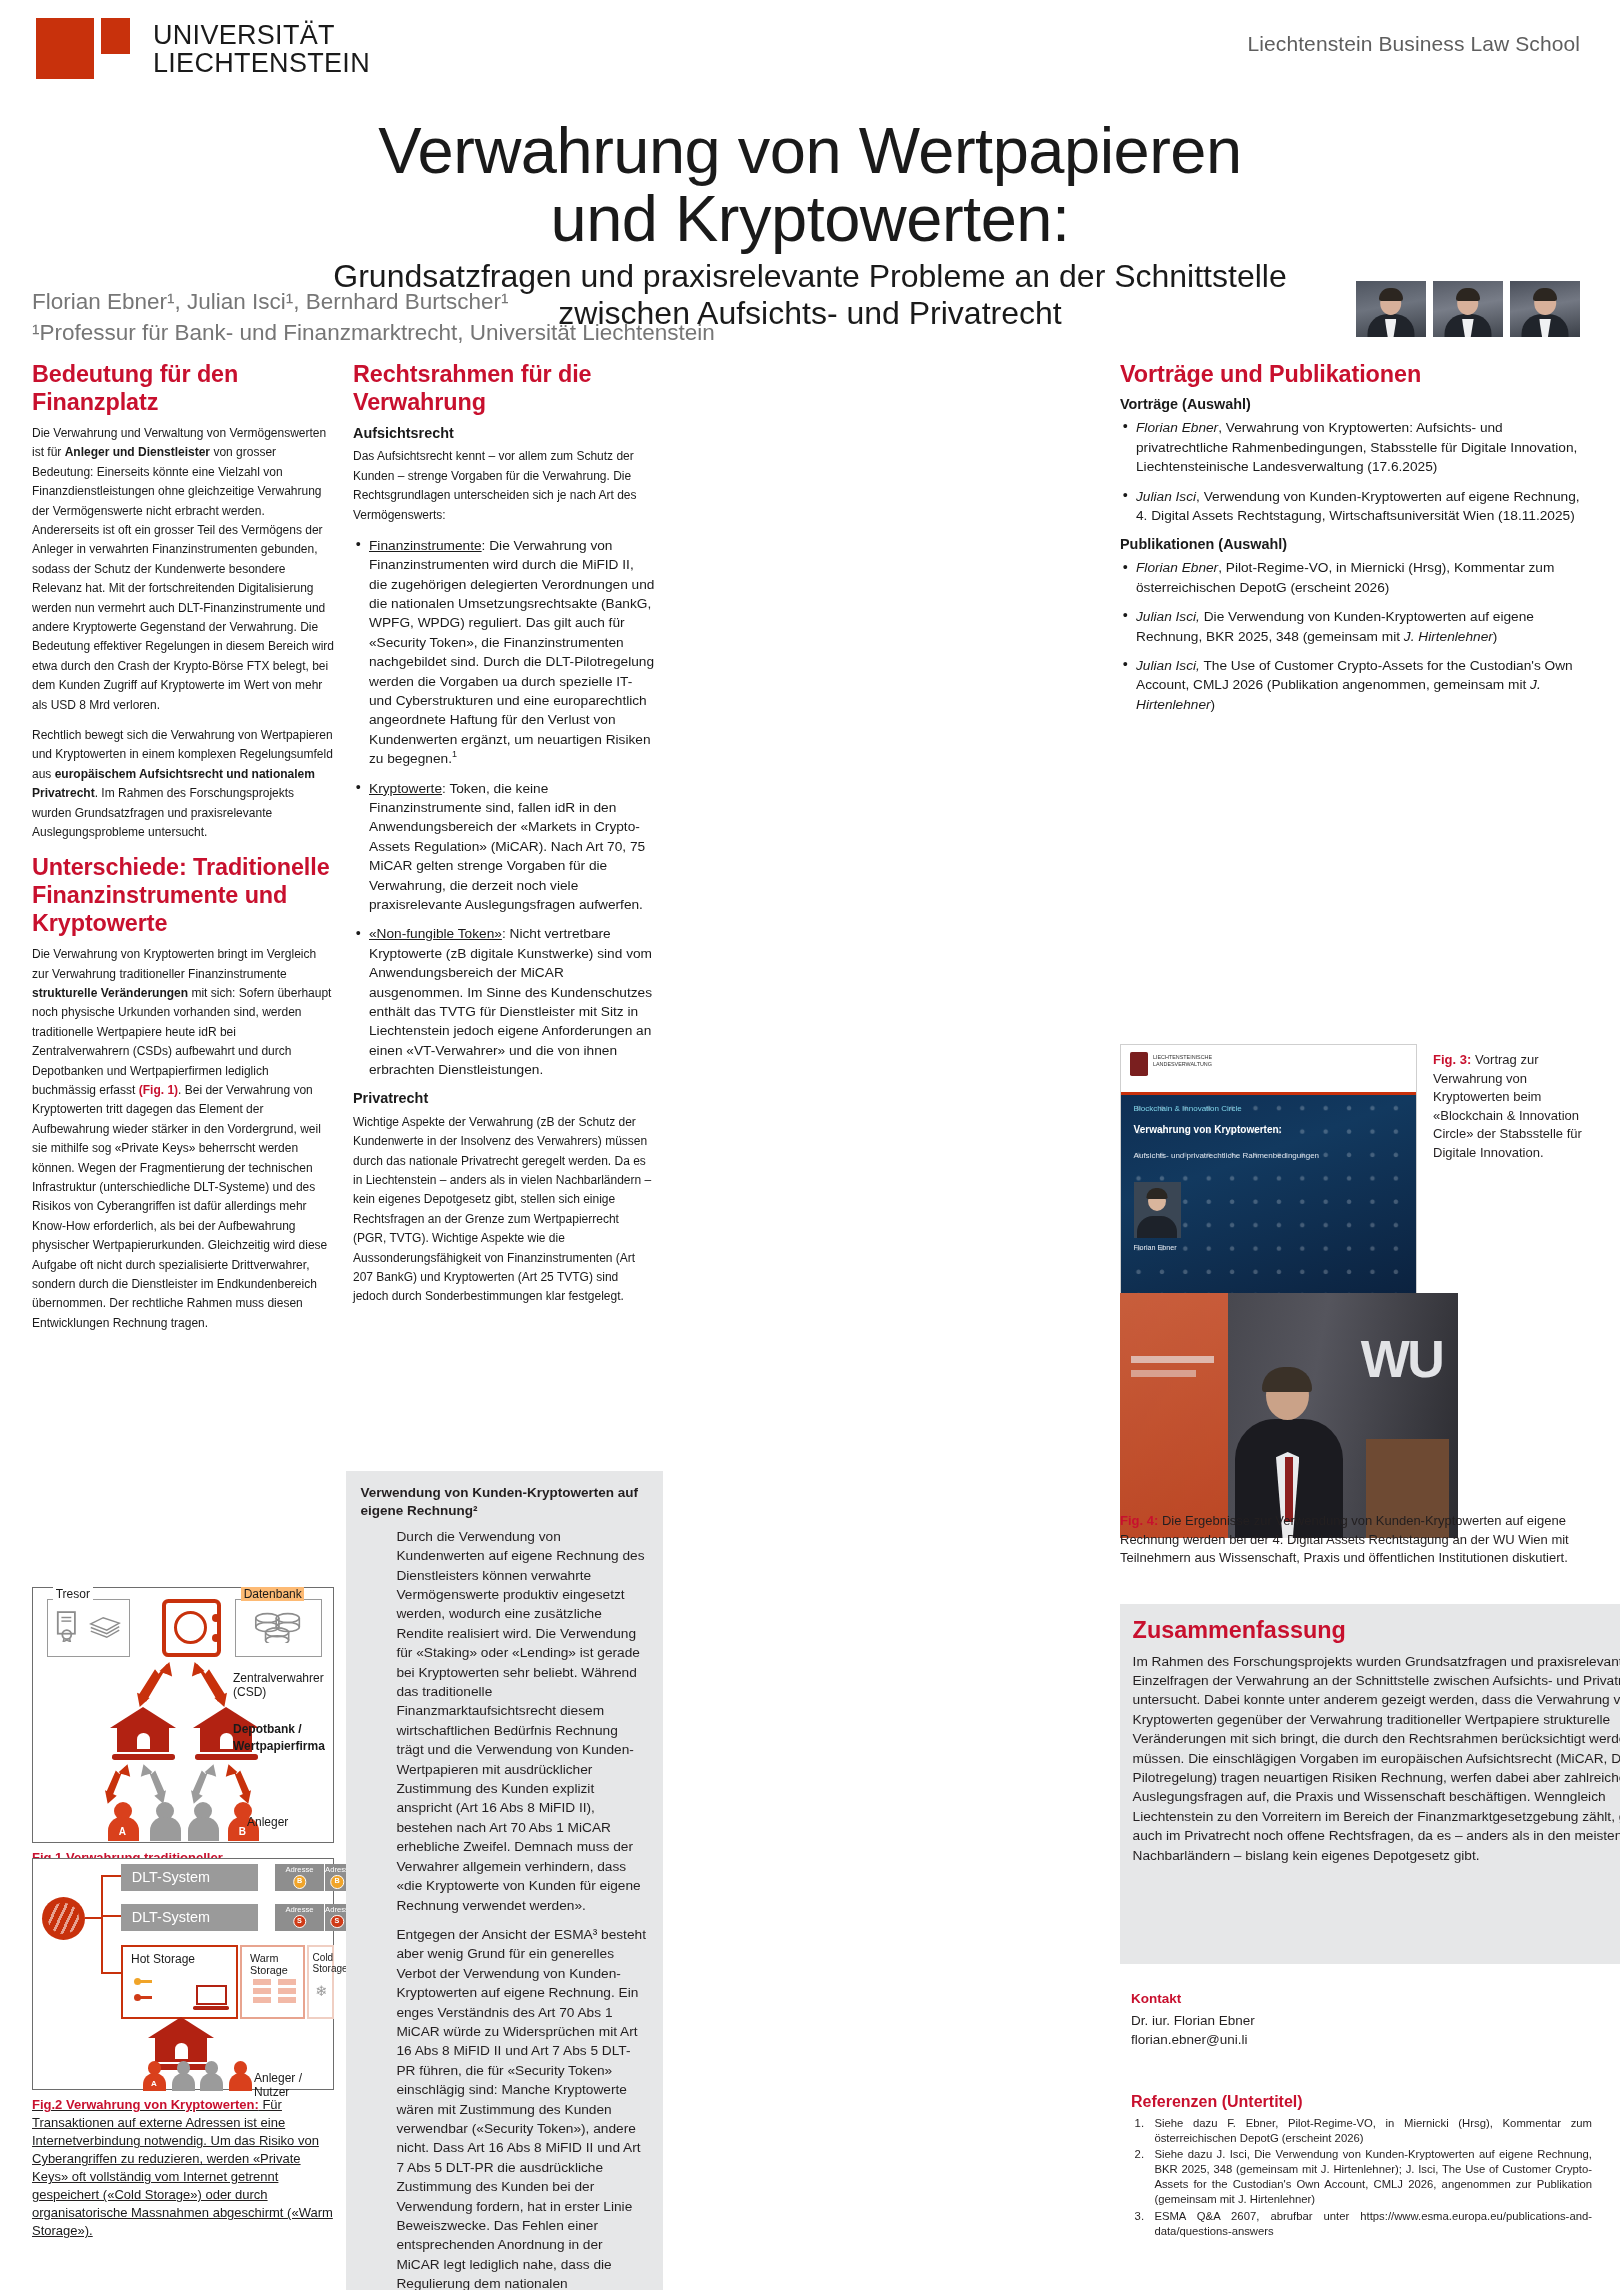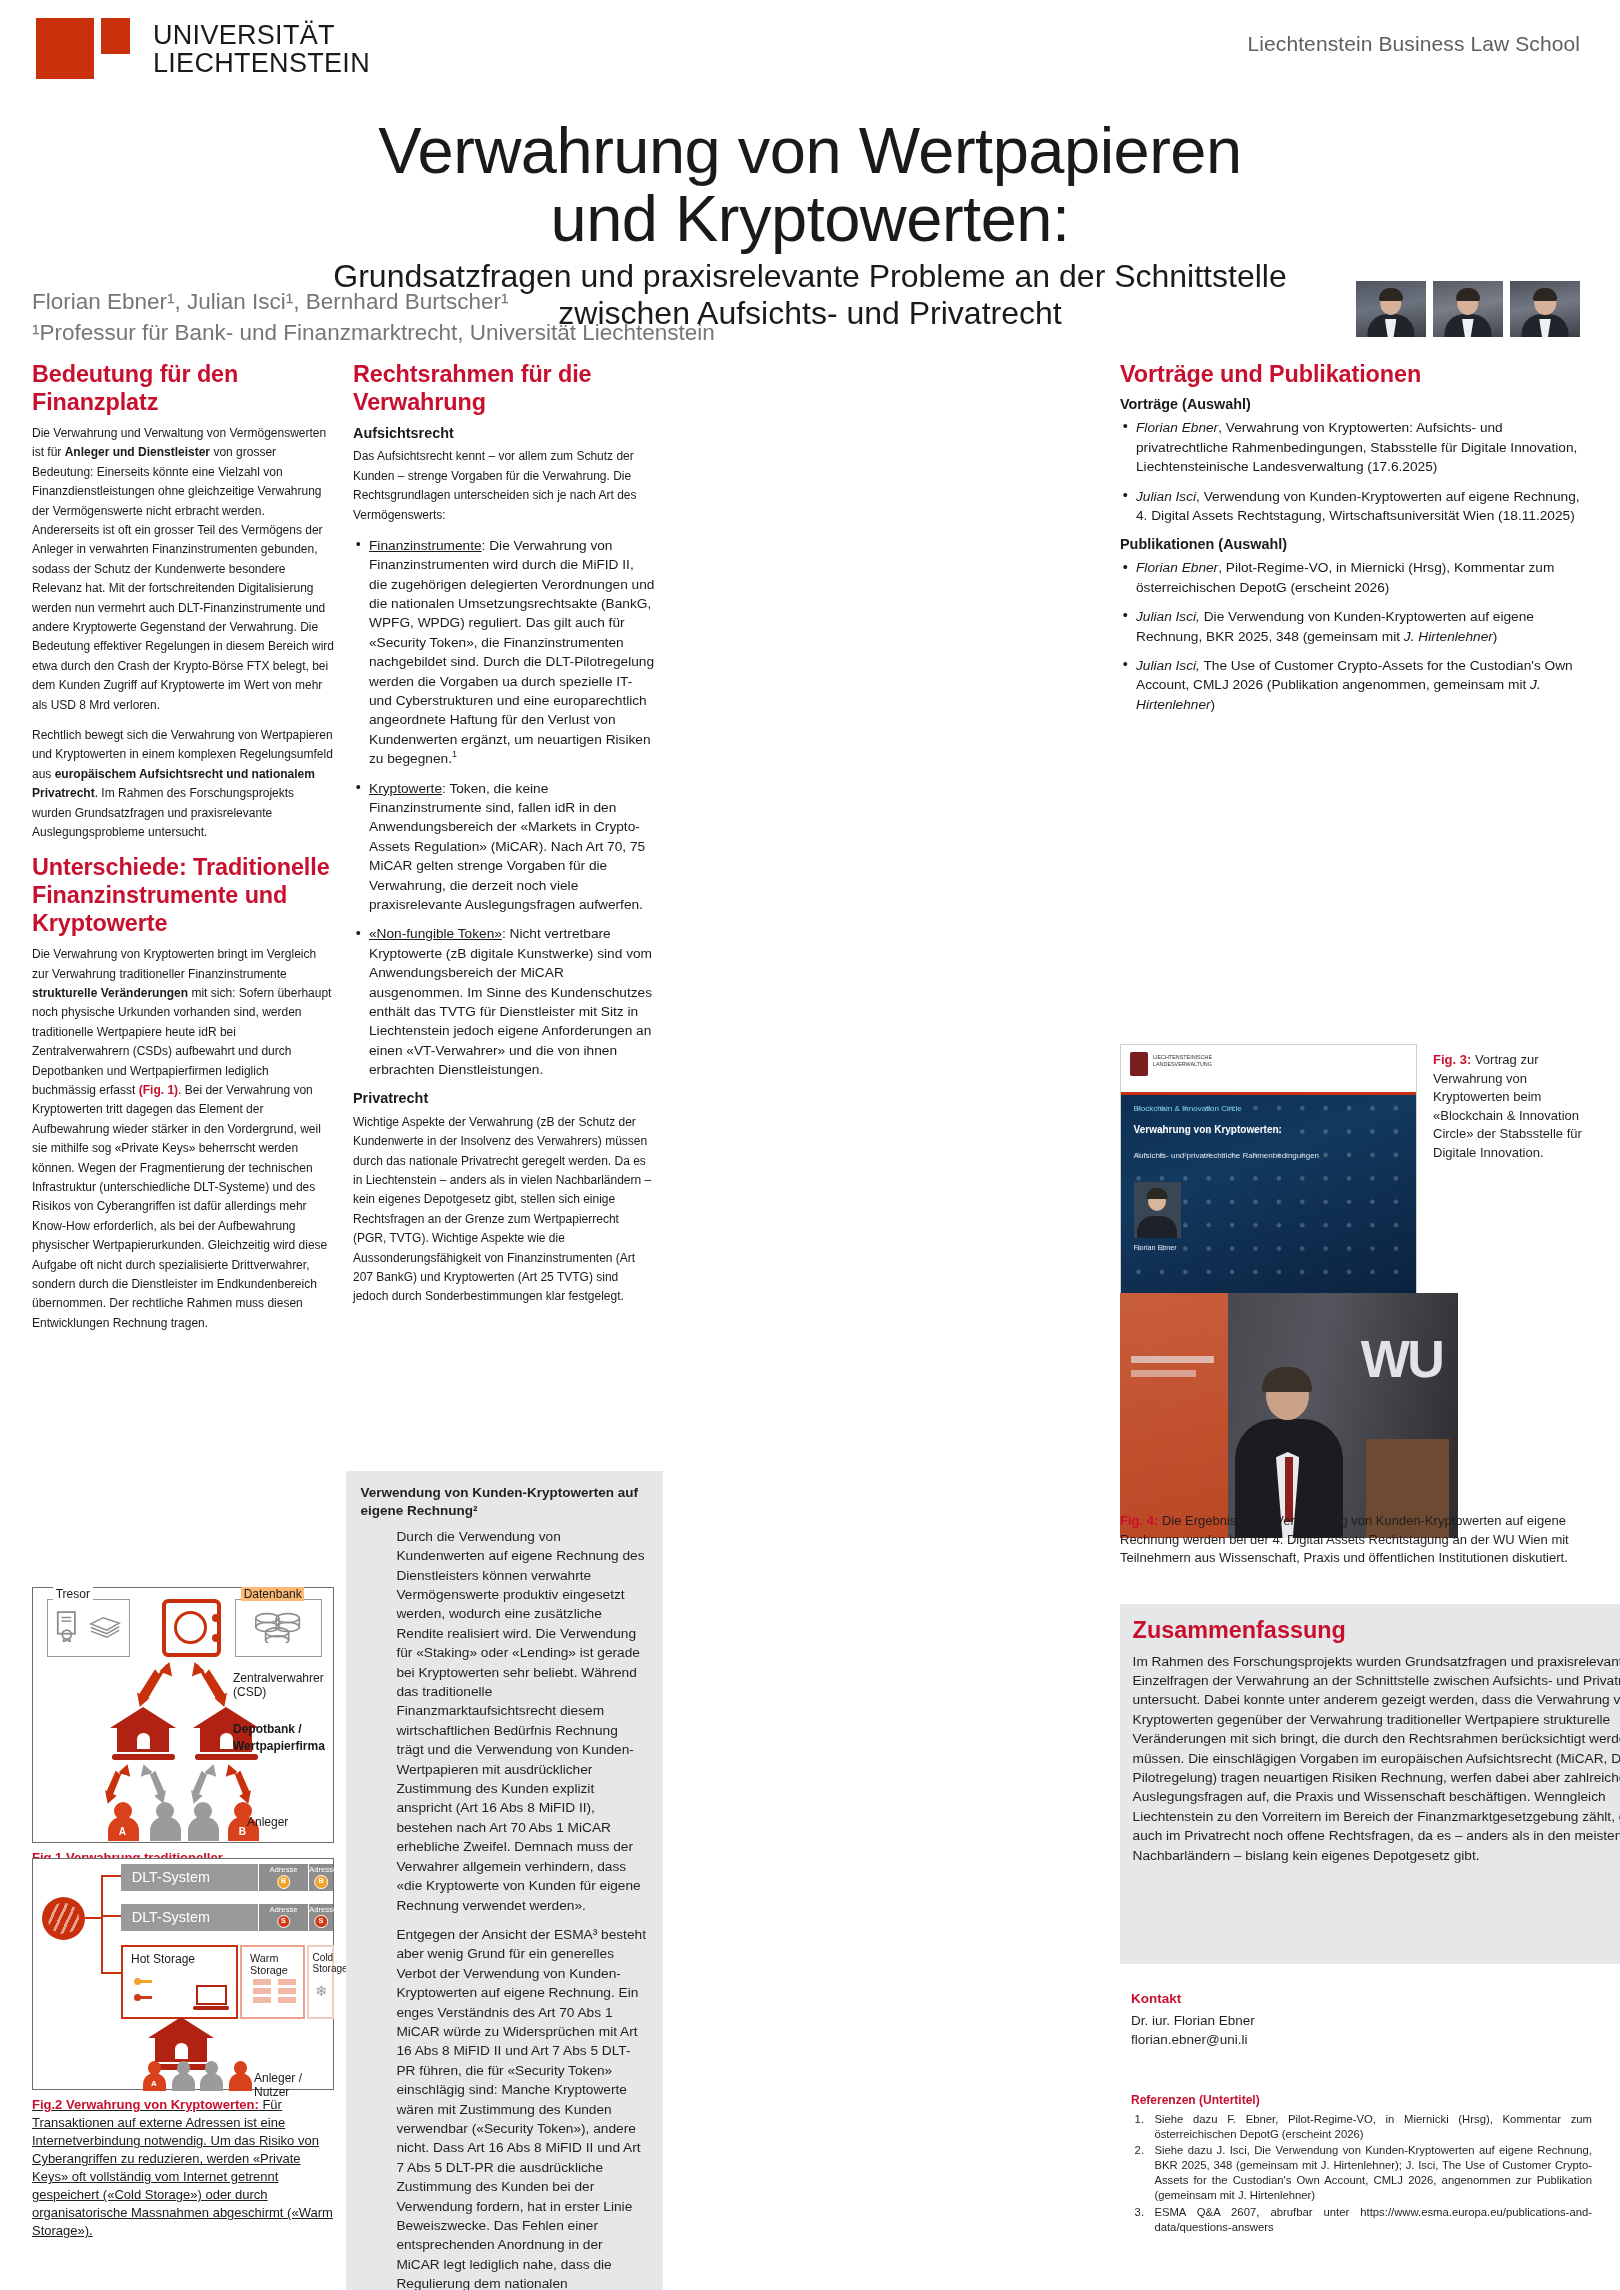--- a/index.html
+++ b/index.html
@@ -116,21 +116,21 @@
   .person.red .head, .person.red .torso { background: #d9401c; }
   .person.gry .head, .person.gry .torso { background: #9b9b9b; }
   .person .pl { position: absolute; left: 10.8px; top: 24px; font-size: 10px; color: #fff; font-weight: 600; }
   .arw { position: absolute; }
   .icon-cert, .icon-stack, .icon-db { position: absolute; }
 
   
   .fig2 { width: 302px; height: 232px; border: 1.3px solid #6d6d6d; position: relative; background: #fff; }
   .dlt-bar { position: absolute; height: 27px; background: #9a9a9a; color: #fff;
              font-size: 14.4px; line-height: 27px; padding-left: 10.8px; }
-  .adr-cell { position: absolute; top: 0; width: 50px; height: 27px; background: #8e8e8e; border-left: 1.8px solid #fff; }
+  .adr-cell { position: absolute; top: 0; width: 50px; height: 27px; background: #8e8e8e; border-left: 1.8px solid #fff; margin-left: 16px; }
   .adr-cell .lbl { font-size: 7.7px; color: #fff; text-align: center; display: block; line-height: 10px; padding-top: 0.9px; }
   .coin { position: absolute; left: 50%; top: 10.8px; transform: translateX(-50%);
           width: 13.5px; height: 13.5px; border-radius: 50%; border: 1.8px solid #fff; }
   .coin.y { background: #f0a429; } .coin.r { background: #cf3b17; }
   .coin .cl { position:absolute; inset:0; font-size: 7.2px; color:#fff; text-align:center; line-height:10px; font-weight:700;}
   .store { position: absolute; border: 2.3px solid #c8310c; background: #fff; }
   .store.warm { border-color: #e8a48f; }
   .store.cold { border-color: #f0cfc3; }
   .store .st { position: absolute; left: 8px; top: 5.4px; font-size: 12px; color: #1a1a1a; }
   .globe { position: absolute; left: 9px; top: 38px; width: 43px; height: 43px; border-radius: 50%;
@@ -204,21 +204,21 @@
   .zus-panel { position: absolute; left: 1120px; top: 1604px; width: 556px; height: 360px;
                background: #e6e7e8; padding: 12.6px 14.4px 12.6px 12.6px; }
   .zus-panel h2 { color:#c8102e; font-size: 23.4px; font-weight:700; margin-bottom: 8px; }
   .zus-panel p { font-size: 13.7px; line-height: 19.4px; }
 
   .kontakt { position: absolute; left: 1131px; top: 1991px; width: 450px; }
   .kontakt h4 { color:#c8102e; font-size: 13.5px; font-weight:700; margin-bottom: 5.4px; }
   .kontakt p { font-size: 13.5px; line-height: 19px; }
 
   .refs { position: absolute; left: 1131px; top: 2093px; width: 461px; }
-  .refs h4 { color:#c8102e; font-size: 12px; font-weight:700; margin-bottom: 4.5px; }
+  .refs h4 { color:#c8102e; font-size: 16px; font-weight:700; margin-bottom: 4.5px; }
   .refs ol { list-style: none; counter-reset: r; }
   .refs ol li { counter-increment: r; position: relative; padding-left: 23.4px;
                 font-size: 11.3px; line-height: 15px; margin-bottom: 1.8px; text-align: justify; }
   .refs ol li::before { content: counter(r) "."; position: absolute; left: 3.6px; top: 0; }
 </style>
 </head>
 <body>
 
 <div class="poster">
 

